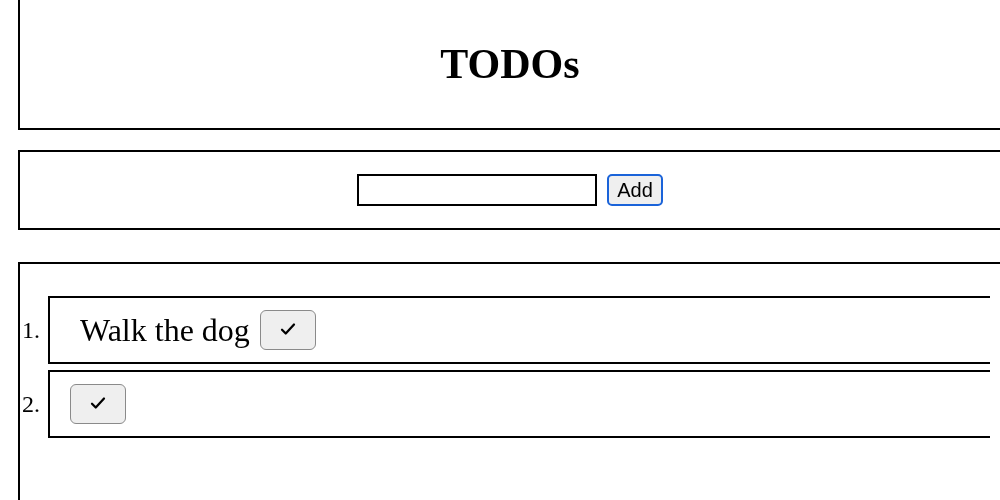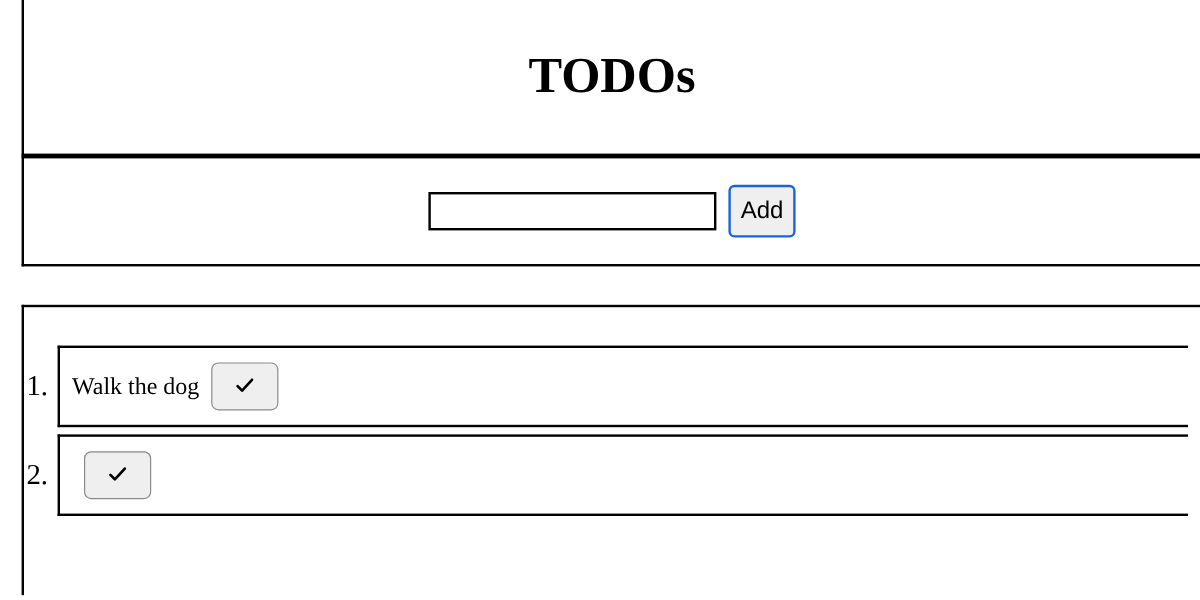--- a/index.html
+++ b/index.html
@@ -16,21 +16,21 @@
       height: 500px;
       overflow: hidden;
     }
     .header-box {
       border: 2px solid #000;
       border-top: none;
       border-right: none;
       margin-left: 18px;
       padding: 10px 0 40px 0;
       text-align: center;
-      margin-bottom: 0;
+      margin-bottom: 20px;
     }
     .header-box h1 {
       font-size: 42px;
       font-weight: bold;
       margin: 30px 0 0 0;
     }
     .input-row {
       border: 2px solid #000;
       border-right: none;
       margin-left: 18px;
@@ -39,21 +39,21 @@
     }
     .text-input {
       width: 240px;
       height: 32px;
       border: 2px solid #000;
       font-size: 18px;
       padding: 2px 4px;
       vertical-align: middle;
     }
     .add-button {
-      height: 44px;
+      height: 32px;
       border: 2px solid #1a63d9;
       border-radius: 5px;
       background: #efefef;
       font-family: Arial, sans-serif;
       font-size: 20px;
       padding: 2px 8px;
       vertical-align: middle;
       margin-left: 4px;
       cursor: pointer;
     }
@@ -80,21 +80,22 @@
     }
     .row-content {
       border: 2px solid #000;
       border-right: none;
       flex: 1;
       display: flex;
       align-items: center;
       padding: 12px 10px;
     }
     .row-text {
-      font-size: 20px;
+      font-size: 32px;
+      margin-left: 20px;
     }
     .check-button {
       width: 56px;
       height: 40px;
       border: 1px solid #8a8a8a;
       border-radius: 6px;
       background: #efefef;
       margin-left: 10px;
       display: flex;
       align-items: center;

